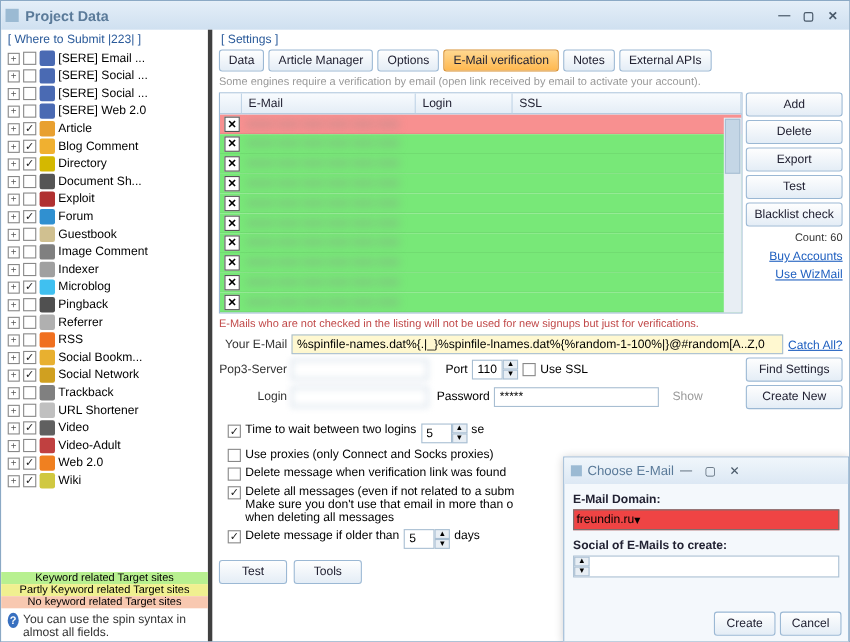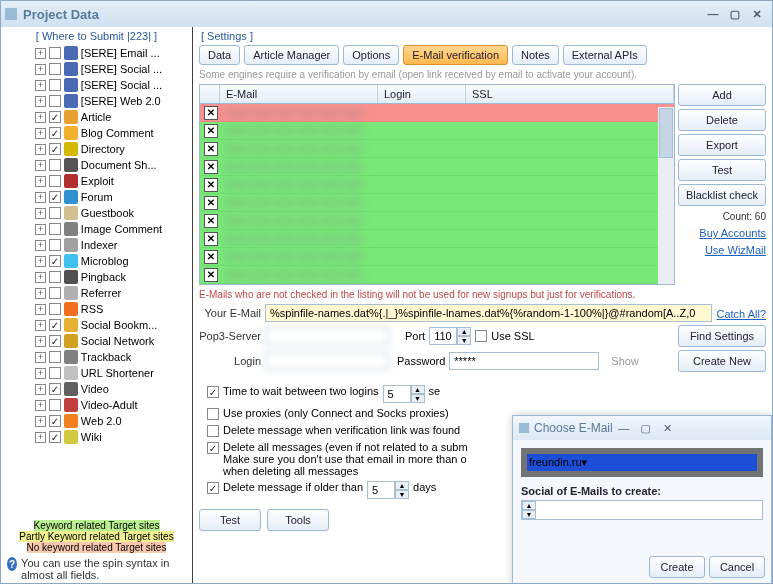--- a/index.html
+++ b/index.html
@@ -2,21 +2,21 @@
 <html><head>
 <meta charset="utf-8">
 <style>
 * { box-sizing: border-box; margin: 0; padding: 0; }
 body { font-family: Tahoma, Arial, sans-serif; font-size: 11px; background: #fff; width: 773px; height: 584px; overflow: hidden; border: 1px solid #8ba9c5; }
 .titlebar { height: 26px; background: linear-gradient(#e4eef8,#cfe0f0); display: flex; align-items: center; padding: 0 4px; color: #5a7a99; font-size: 13px; font-weight: bold; }
 .titlebar .sq { width: 12px; height: 12px; background: #9bbad3; margin-right: 6px; }
 .titlebar .spacer { flex: 1; }
 .winbtn { width: 22px; height: 18px; display: flex; align-items: center; justify-content: center; color: #4a5a6a; font-size: 11px; cursor: pointer; }
 .content { display: flex; height: 558px; }
-.left { width: 192px; border-right: 1px solid #404040; display: flex; flex-direction: column; align-items: center; }
+.left { width: 192px; border-right: 4px solid #404040; display: flex; flex-direction: column; }
 .left-h { color: #2a5a9a; padding: 3px 6px; }
 .tree { flex: 1; overflow: auto; padding: 0 2px; }
 .trow { display: flex; align-items: center; height: 16px; padding-left: 4px; gap: 3px; }
 .exp { width: 11px; height: 11px; border: 1px solid #888; display: flex; align-items: center; justify-content: center; font-size: 9px; line-height: 1; color: #555; background: #fff; }
 .cb { width: 12px; height: 12px; border: 1px solid #888; background: #fff; display: flex; align-items: center; justify-content: center; font-size: 10px; color: #222; }
 .ticon { width: 14px; height: 14px; background: #6ca0d8; border-radius: 2px; }
 .ic-ser { background: #4a6ab3; } .ic-art { background: #e8a030; } .ic-blog { background: #f0b030; } .ic-dir { background: #d4b800; }
 .ic-doc { background: #555; } .ic-exp { background: #b03030; } .ic-for { background: #3090d0; } .ic-gbk { background: #d0c090; }
 .ic-img { background: #808080; } .ic-idx { background: #a0a0a0; } .ic-mic { background: #40c0f0; } .ic-pin { background: #505050; }
 .ic-ref { background: #b0b0b0; } .ic-rss { background: #f07020; } .ic-soc { background: #e8b030; } .ic-net { background: #d0a020; }
@@ -58,21 +58,21 @@
 .spbtn div { height: 9px; border: 1px solid #a8bed2; background: #e8eef4; font-size: 7px; text-align: center; line-height: 7px; }
 .opt { display: flex; align-items: flex-start; gap: 4px; margin: 2px 0; padding-left: 8px; }
 .opt .cb { flex-shrink: 0; margin-top: 1px; }
 .botbtns { display: flex; gap: 6px; margin-top: 8px; }
 .botbtns .btn { width: 62px; }
 .dialog { position: absolute; right: 0; bottom: 0; width: 260px; height: 170px; background: #f4f8fc; border: 1px solid #9bb8d4; box-shadow: 0 0 8px rgba(0,0,0,0.2); }
 .dtitle { height: 24px; background: linear-gradient(#f0f6fb,#dce8f4); display: flex; align-items: center; padding: 0 6px; color: #5a7a99; font-size: 12px; }
 .dtitle .sq { width: 10px; height: 10px; background: #9bbad3; margin-right: 5px; }
 .dbody { padding: 8px; }
 .dlbl { font-weight: bold; color: #223; margin-bottom: 3px; }
-.dsel { width: 100%; border: 6px solid #737373; background: #1d4ed8; padding: 2px; margin-bottom: 8px; display: flex; }
+.dsel { width: 100%; border: 1px solid #737373; background: #ef4444; padding: 2px; margin-bottom: 8px; display: flex; }
 .dspin { display: flex; width: 100%; border: 1px solid #a8bed2; background: #fff; }
 .dspin input { flex: 1; border: none; padding: 2px 4px; font-size: 11px; }
 .dfoot { position: absolute; bottom: 6px; right: 6px; display: flex; gap: 4px; }
 .dfoot .btn { width: 56px; }
 </style>
 </head>
 <body>
 
 <div class="titlebar">
   <div class="sq"></div>
@@ -409,20 +409,21 @@
     <div class="dialog">
       <div class="dtitle">
         <div class="sq"></div>
         <span>Choose E-Mail</span>
         <div class="spacer"></div>
         <div class="winbtn">—</div>
         <div class="winbtn">▢</div>
         <div class="winbtn">✕</div>
       </div>
       <div class="dbody">
+        <div class="dlbl">E-Mail Domain:</div>
         <div class="dsel">
           <span>freundin.ru</span>
           <span>▾</span>
         </div>
         <div class="dlbl">Social of E-Mails to create:</div>
         <div class="dspin">
           <div class="spbtn">
               <div>▲</div>
               <div>▼</div>
             </div>

